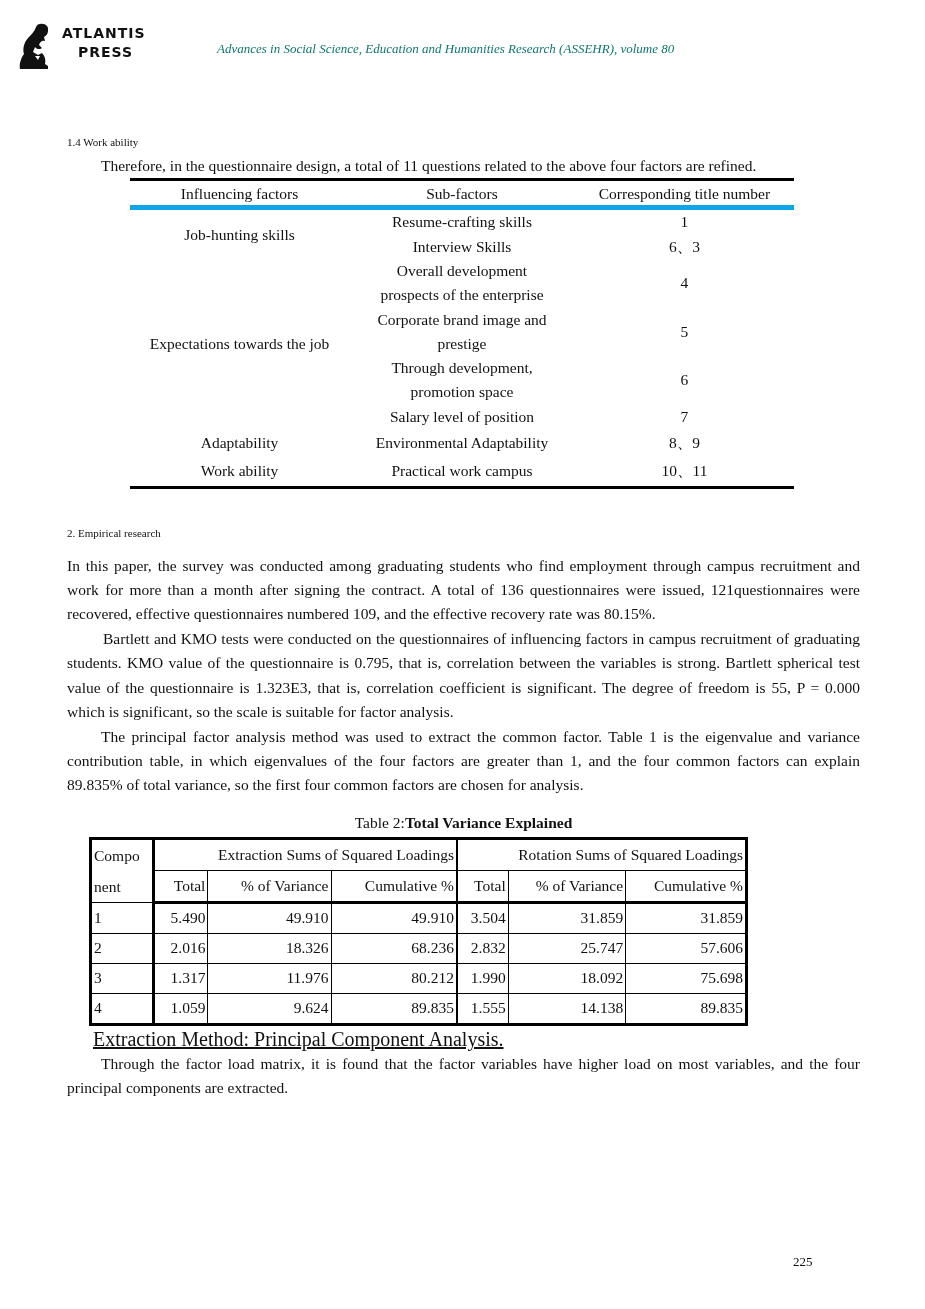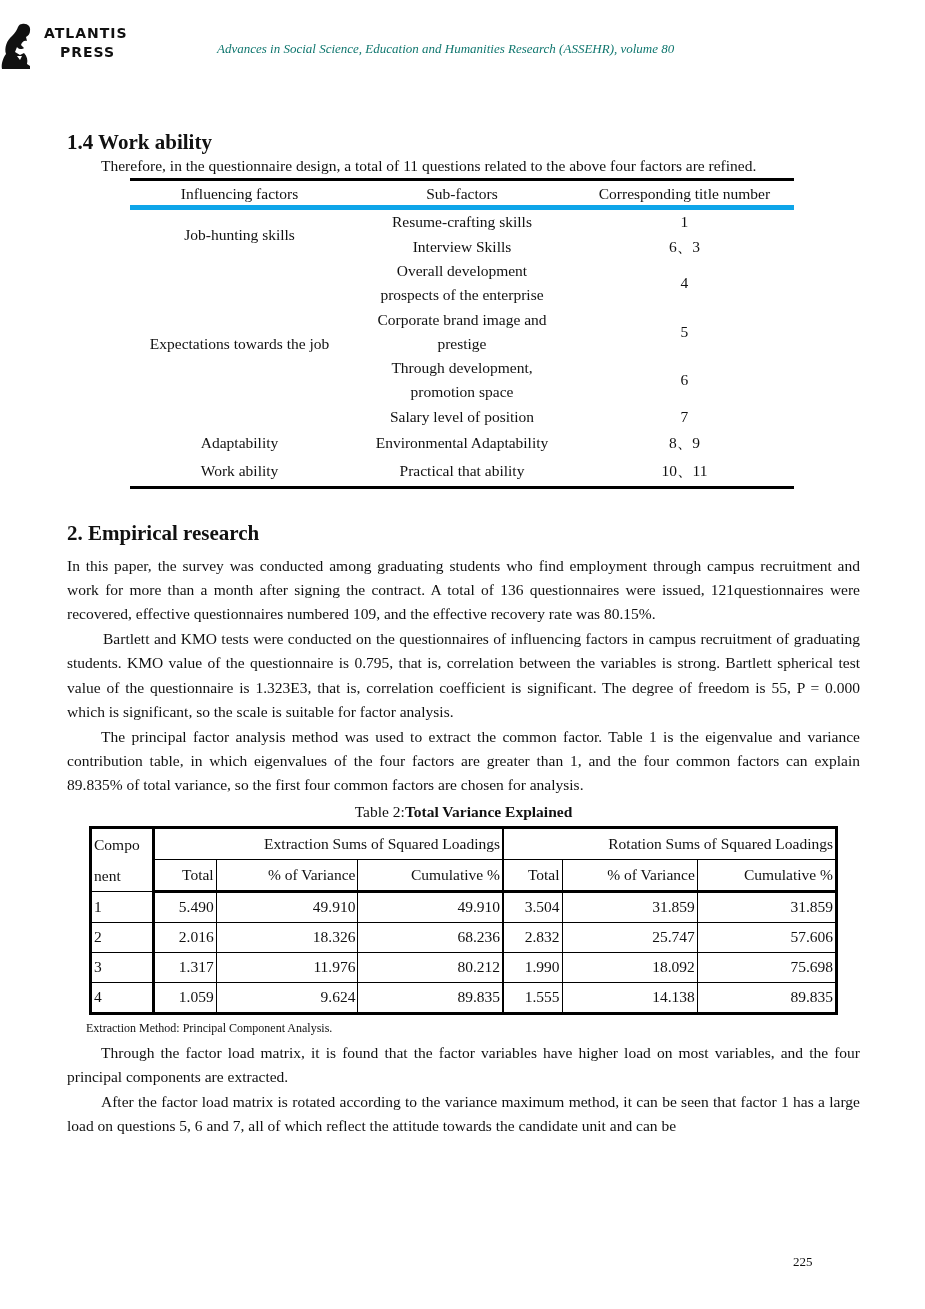--- a/index.html
+++ b/index.html
@@ -2,67 +2,67 @@
 <html><head>
 <meta charset="utf-8">
 <style>
   html, body { margin: 0; padding: 0; background: #ffffff; }
   body {
     width: 925px; height: 1309px; position: relative; overflow: hidden;
     font-family: "Liberation Serif", "DejaVu Serif", serif;
     color: #111;
   }
   .header { position: absolute; left: 0; top: 0; width: 925px; height: 80px; }
-  .logo { position: absolute; left: 0; top: 22px; width: 130px; height: 50px; text-decoration: underline; }
+  .logo { position: absolute; left: 18px; top: 22px; width: 130px; height: 50px; text-decoration: underline; }
   .logo-figure { position: absolute; left: 0; top: 0; width: 40px; height: 48px; }
   .logo-text {
     position: absolute; left: 44px; top: 2px;
     font-family: "DejaVu Sans", "Liberation Sans", sans-serif;
     font-weight: bold; font-size: 14px; line-height: 19px; letter-spacing: 1px;
     color: #111;
   }
   .logo-text .l1 { display: block; }
   .logo-text .l2 { display: block; padding-left: 16px; }
   .journal {
     position: absolute; left: 217px; top: 41px;
     font-style: italic; font-size: 13px; color: #0f766e;
   }
 
   .content { position: absolute; left: 67px; top: 130px; width: 793px; }
-  .section-title { font-weight: bold; font-size: 21px; margin: 0; line-height: 24px; }
+  .section-title { font-weight: normal; font-size: 11px; margin: 0; line-height: 24px; }
   p { margin: 0; font-size: 15.5px; line-height: 24.4px; text-align: justify; }
   p.indent { text-indent: 34px; }
 
   .caption { text-align: center; font-size: 15.5px; line-height: 24px; }
   .caption b { font-weight: bold; }
 
   
   table.t1 {
     margin-left: 63px; width: 664px; border-collapse: collapse;
     font-size: 15.5px; border-top: 3px solid #000; border-bottom: 3px solid #000;
   }
   table.t1 th { font-weight: normal; border-bottom: 5px solid #0ea5e9; padding: 3px 0 1px 0; line-height: 20px; }
   table.t1 td { text-align: center; padding: 0; line-height: 24.3px; vertical-align: middle; }
   table.t1 tr.gap td { padding-top: 2px; padding-bottom: 2px; }
 
   
   table.t2 {
-    margin-left: 22px; width: 749px; border-collapse: collapse;
+    margin-left: 22px; width: 659px; border-collapse: collapse;
     font-size: 15.5px; border: 3px solid #000;
   }
   table.t2 td, table.t2 th {
     border: 1px solid #000; padding: 0 2px; height: 29px; font-weight: normal;
   }
   table.t2 th { text-align: right; }
   table.t2 td.num { text-align: right; }
   table.t2 td.comp { text-align: left; border-right: 3px solid #000; }
   table.t2 th.comp { text-align: left; border-right: 3px solid #000; }
   table.t2 tr.hdr2 th { border-bottom: 3px solid #000; }
   table.t2 .grpsep { border-right: 2px solid #000; }
-  .note { font-size: 12px; margin-left: 19px; line-height: 26px; }
+  .note { font-size: 20px; margin-left: 26px; line-height: 26px; text-decoration: underline; }
 
   .page-num { position: absolute; left: 793px; top: 1254px; font-size: 13px; }
 </style>
 </head>
 <body>
 
 <div class="header">
   <div class="logo">
     <svg class="logo-figure" viewBox="0 0 40 48">
       <path d="M22 2 C27 1 31 4 30 9 C30 12 28 14 26 15 L27 19 C24 18 22 20 21 23 L24 26 C22 28 18 27 17 25 L15 30 L20 33 L24 31 C27 34 28 38 27 42 L30 44 L30 47 L2 47 C1 42 3 36 6 32 C4 26 7 18 12 14 C15 11 17 8 18 5 C19 3 20 2 22 2 Z" fill="#111"></path>
@@ -115,34 +115,34 @@
         <td>Salary level of position</td>
         <td>7</td>
       </tr>
       <tr class="gap">
         <td>Adaptability</td>
         <td>Environmental Adaptability</td>
         <td>8、9</td>
       </tr>
       <tr class="gap">
         <td>Work ability</td>
-        <td>Practical that ability</td>
+        <td>Practical work campus</td>
         <td>10、11</td>
       </tr>
     </tbody>
   </table>
 
   <div style="height:32px"></div>
   <div class="section-title">2. Empirical research</div>
   <div style="height:9px"></div>
   <p>In this paper, the survey was conducted among graduating students who find employment through campus recruitment and work for more than a month after signing the contract. A total of 136 questionnaires were issued, 121questionnaires were recovered, effective questionnaires numbered 109, and the effective recovery rate was 80.15%.</p>
   <p class="indent" style="text-indent:36px">Bartlett and KMO tests were conducted on the questionnaires of influencing factors in campus recruitment of graduating students. KMO value of the questionnaire is 0.795, that is, correlation between the variables is strong. Bartlett spherical test value of the questionnaire is 1.323E3, that is, correlation coefficient is significant. The degree of freedom is 55, P = 0.000 which is significant, so the scale is suitable for factor analysis.</p>
   <p class="indent">The principal factor analysis method was used to extract the common factor. Table 1 is the eigenvalue and variance contribution table, in which eigenvalues of the four factors are greater than 1, and the four common factors can explain 89.835% of total variance, so the first four common factors are chosen for analysis.</p>
 
-  <div class="caption" style="margin-top:2px; margin-bottom:2px"><span>Table 2:</span><b>Total Variance Explained</b></div>
+  <div class="caption" style="margin-top:13px; margin-bottom:2px"><span>Table 2:</span><b>Total Variance Explained</b></div>
   <table class="t2">
     <thead>
       <tr>
         <th class="comp" rowspan="2" style="width:56px; vertical-align:bottom; line-height:31px;"><span>Compo</span><br><span>nent</span></th>
         <th colspan="3" class="grpsep">Extraction Sums of Squared Loadings</th>
         <th colspan="3">Rotation Sums of Squared Loadings</th>
       </tr>
       <tr class="hdr2">
         <th>Total</th>
         <th>% of Variance</th>
@@ -187,16 +187,15 @@
           <td class="num grpsep">89.835</td>
           <td class="num">1.555</td>
           <td class="num">14.138</td>
           <td class="num">89.835</td>
         </tr>
       </tbody>
   </table>
   <div class="note">Extraction Method: Principal Component Analysis.</div>
 
   <p class="indent">Through the factor load matrix, it is found that the factor variables have higher load on most variables, and the four principal components are extracted.</p>
-  <p class="indent">After the factor load matrix is rotated according to the variance maximum method, it can be seen that factor 1 has a large load on questions 5, 6 and 7, all of which reflect the attitude towards the candidate unit and can be</p>
 </div>
 
 <div class="page-num">225</div>
 
 </body></html>

